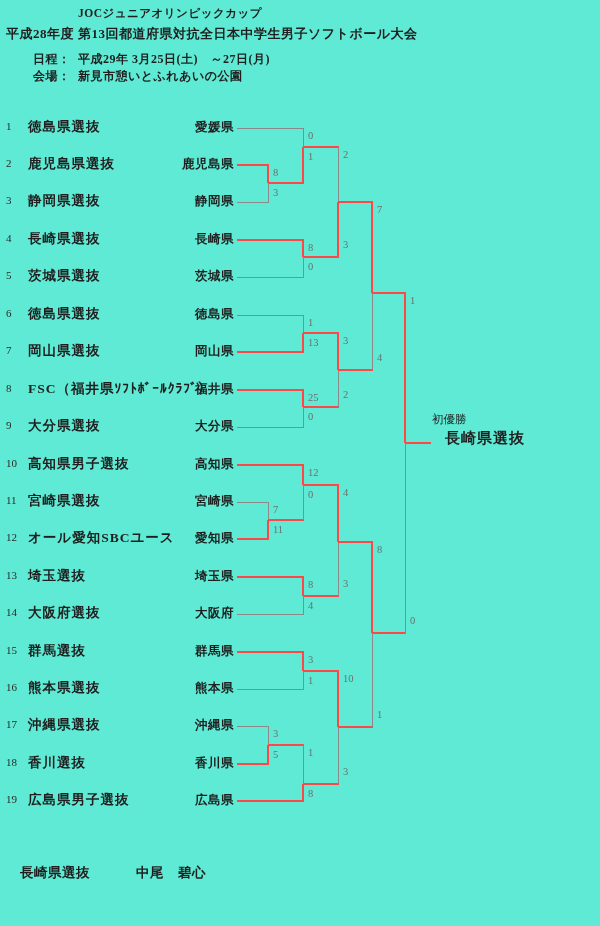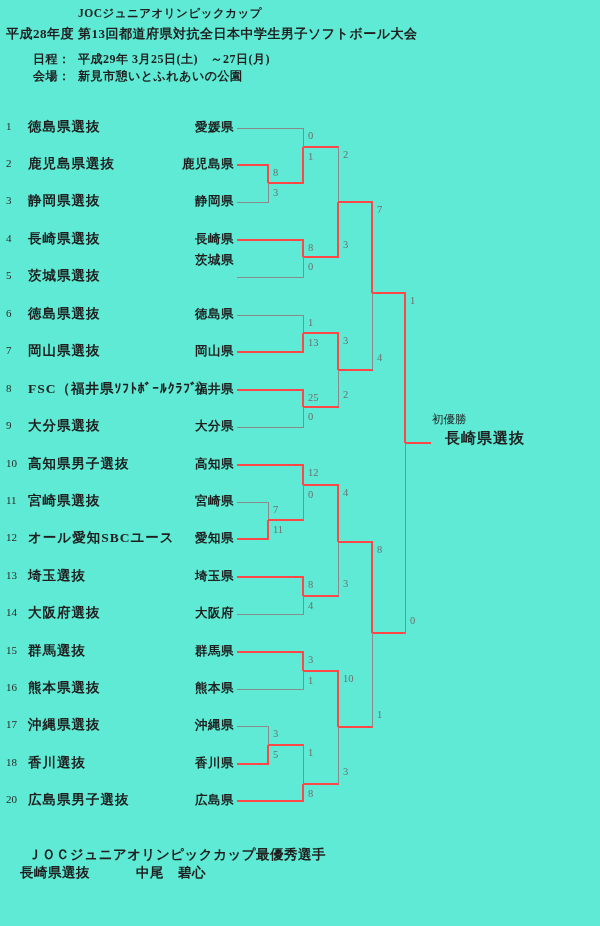--- a/index.html
+++ b/index.html
@@ -46,21 +46,21 @@
       <div class="abs seed" style="left: 6px; top: 194px;">3</div>
       <div class="abs team" style="left: 28px; top: 192px;">静岡県選抜</div>
       <div class="abs pref" style="left: 160px; top: 193px; width: 74px;">静岡県</div>
       <div class="hline" style="left: 237px; top: 202px; width: 32px; height: 1px; background: rgb(138, 138, 138);"></div>
       <div class="abs seed" style="left: 6px; top: 232px;">4</div>
       <div class="abs team" style="left: 28px; top: 230px;">長崎県選抜</div>
       <div class="abs pref" style="left: 160px; top: 231px; width: 74px;">長崎県</div>
       <div class="hline" style="left: 237px; top: 239px; width: 67px; height: 2px; background: rgb(255, 71, 71);"></div>
       <div class="abs seed" style="left: 6px; top: 269px;">5</div>
       <div class="abs team" style="left: 28px; top: 267px;">茨城県選抜</div>
-      <div class="abs pref" style="left: 160px; top: 252px; width: 74px;">茨城県</div>
+      <div class="abs pref" style="left: 160px; top: 268px; width: 74px;">茨城県</div>
       <div class="hline" style="left: 237px; top: 277px; width: 67px; height: 1px; background: rgb(138, 138, 138);"></div>
       <div class="abs seed" style="left: 6px; top: 307px;">6</div>
       <div class="abs team" style="left: 28px; top: 305px;">徳島県選抜</div>
       <div class="abs pref" style="left: 160px; top: 306px; width: 74px;">徳島県</div>
       <div class="hline" style="left: 237px; top: 315px; width: 67px; height: 1px; background: rgb(138, 138, 138);"></div>
       <div class="abs seed" style="left: 6px; top: 344px;">7</div>
       <div class="abs team" style="left: 28px; top: 342px; font-family: Liberation Serif, serif;">岡山県選抜</div>
       <div class="abs pref" style="left: 160px; top: 343px; width: 74px;">岡山県</div>
       <div class="hline" style="left: 237px; top: 351px; width: 67px; height: 2px; background: rgb(255, 71, 71);"></div>
       <div class="abs seed" style="left: 6px; top: 382px;">8</div>
@@ -100,21 +100,21 @@
       <div class="abs pref" style="left: 160px; top: 680px; width: 74px;">熊本県</div>
       <div class="hline" style="left: 237px; top: 689px; width: 67px; height: 1px; background: rgb(138, 138, 138);"></div>
       <div class="abs seed" style="left: 6px; top: 718px;">17</div>
       <div class="abs team" style="left: 28px; top: 716px;">沖縄県選抜</div>
       <div class="abs pref" style="left: 160px; top: 717px; width: 74px;">沖縄県</div>
       <div class="hline" style="left: 237px; top: 726px; width: 32px; height: 1px; background: rgb(138, 138, 138);"></div>
       <div class="abs seed" style="left: 6px; top: 756px;">18</div>
       <div class="abs team" style="left: 28px; top: 754px;">香川選抜</div>
       <div class="abs pref" style="left: 160px; top: 755px; width: 74px;">香川県</div>
       <div class="hline" style="left: 237px; top: 763px; width: 32px; height: 2px; background: rgb(255, 71, 71);"></div>
-      <div class="abs seed" style="left: 6px; top: 793px;">20</div>
+      <div class="abs seed" style="left: 6px; top: 793px;">19</div>
       <div class="abs team" style="left: 28px; top: 791px;">広島県男子選抜</div>
       <div class="abs pref" style="left: 160px; top: 792px; width: 74px;">広島県</div>
       <div class="hline" style="left: 237px; top: 800px; width: 67px; height: 2px; background: rgb(255, 71, 71);"></div>
       <div class="vline" style="left: 267px; top: 165px; width: 2px; height: 18px; background: rgb(255, 71, 71);"></div>
       <div class="vline" style="left: 268px; top: 183px; width: 1px; height: 19px; background: rgb(138, 138, 138);"></div>
       <div class="hline" style="left: 268px; top: 182px; width: 36px; height: 2px; background: rgb(255, 71, 71);"></div>
       <div class="abs score" style="left: 273px; top: 167px;">8</div>
       <div class="abs score" style="left: 273px; top: 187px;">3</div>
       <div class="vline" style="left: 268px; top: 502px; width: 1px; height: 18px; background: rgb(138, 138, 138);"></div>
       <div class="vline" style="left: 267px; top: 520px; width: 2px; height: 19px; background: rgb(255, 71, 71);"></div>
@@ -199,16 +199,15 @@
       <div class="vline" style="left: 404px; top: 293px; width: 2px; height: 150px; background: rgb(255, 71, 71);"></div>
       <div class="vline" style="left: 405px; top: 443px; width: 1px; height: 190px; background: rgb(138, 138, 138);"></div>
       <div class="hline" style="left: 405px; top: 442px; width: 26px; height: 2px; background: rgb(255, 71, 71);"></div>
       <div class="abs score" style="left: 410px; top: 295px;">1</div>
       <div class="abs score" style="left: 410px; top: 615px;">0</div>
     </div>
 
   <div class="abs champ-label" style="left:432px;top:412px;">初優勝</div>
   <div class="abs champ-team" style="left:445px;top:429px;">長崎県選抜</div>
 
-  <div class="abs footer-line" style="left:28px;top:846px;">ＪＯＣジュニアオリンピックカップ最優秀選手</div>
   <div class="abs footer-line" style="left:20px;top:864px;">長崎県選抜</div>
   <div class="abs footer-line" style="left:136px;top:864px;">中尾　碧心</div>
 </div>
 
 </body></html>

